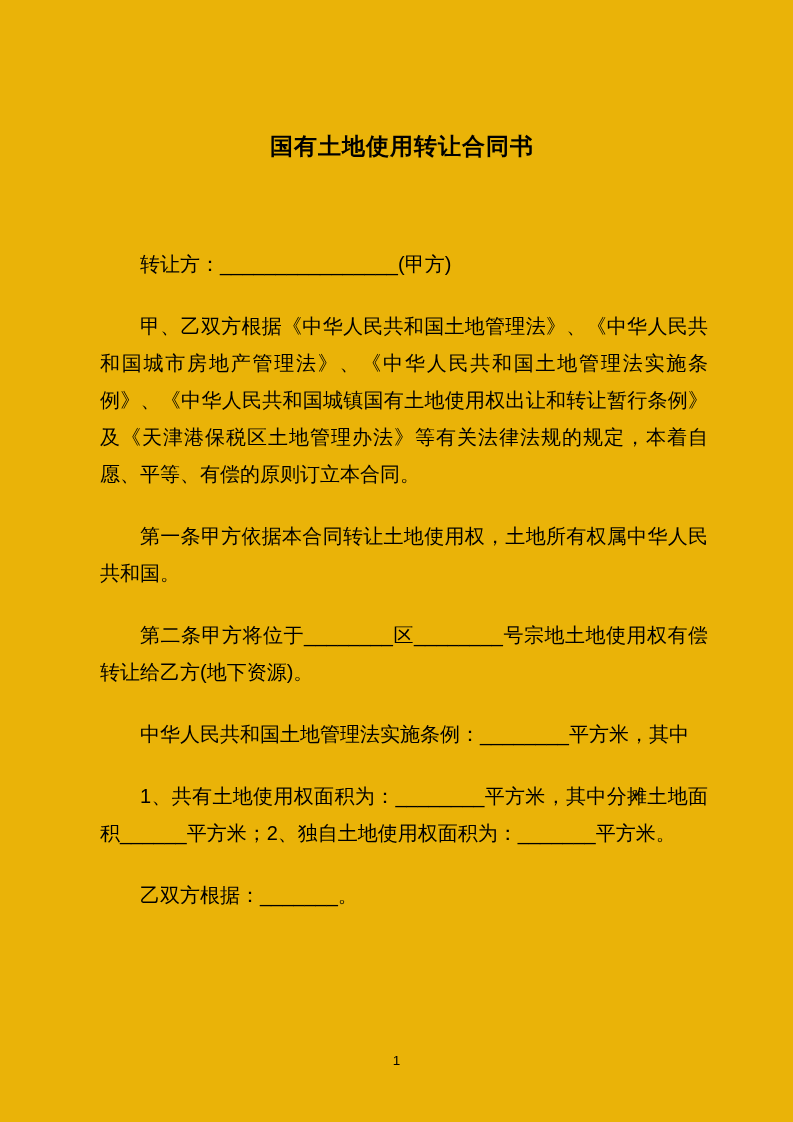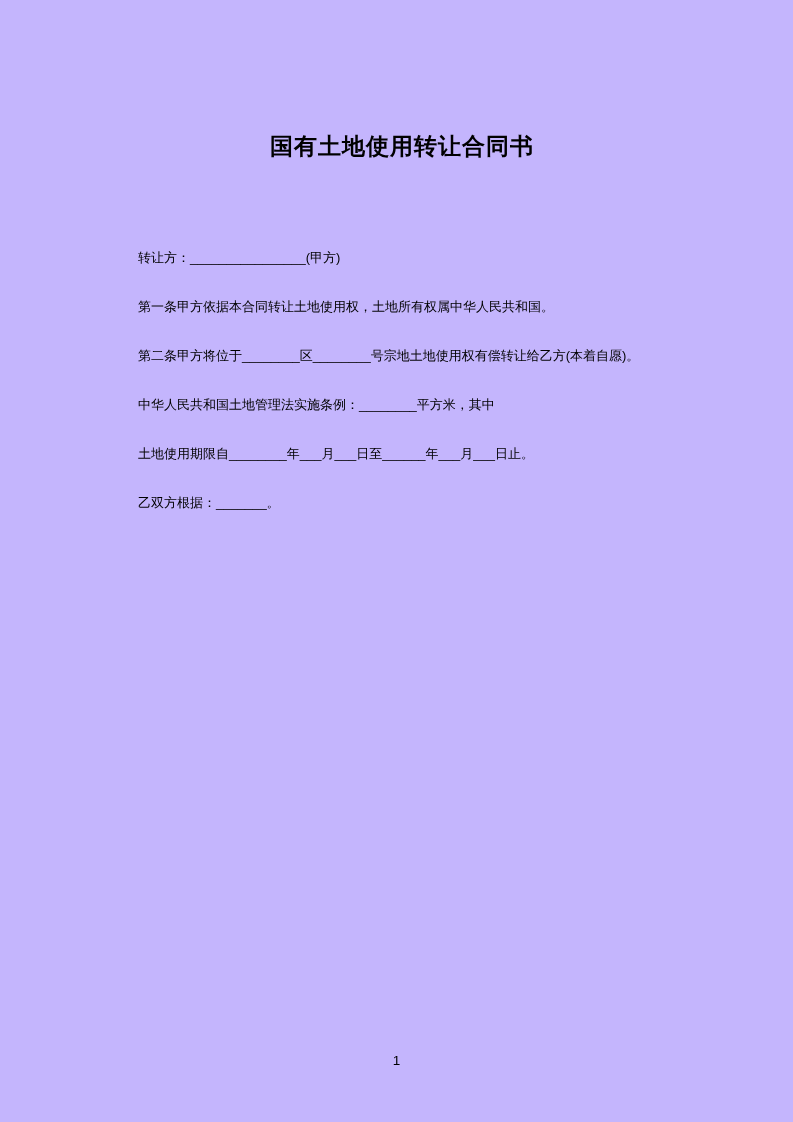--- a/index.html
+++ b/index.html
@@ -8,21 +8,21 @@
     background: #ffffff;
   }
   body {
     font-family: "Liberation Sans", "DejaVu Sans", sans-serif;
     color: #000000;
   }
   .page {
     position: relative;
     width: 793px;
     height: 1122px;
-    background: #c4b5fd;
+    background: #eab308;
     box-sizing: border-box;
     overflow: hidden;
   }
   .content {
     position: absolute;
     left: 96px;
     top: 0;
     width: 612px;
   }
   .doc-title {
@@ -31,22 +31,22 @@
     text-align: center;
     font-size: 23px;
     font-weight: bold;
     letter-spacing: 1px;
     line-height: 1.3;
   }
   .body-block {
     margin-top: 84px;
   }
   p.para {
-    margin: 0 0 25px 16px;
-    font-size: 13px;
+    margin: 0 0 25px 4px;
+    font-size: 20px;
     line-height: 1.85;
     text-align: justify;
     text-justify: inter-ideograph;
     word-break: break-all;
   }
   p.indent {
     text-indent: 2em;
   }
   .page-number {
     position: absolute;
@@ -61,23 +61,24 @@
 </head>
 <body>
 
 <div class="page">
   <div class="content">
 
     <h1 class="doc-title">国有土地使用转让合同书</h1>
 
     <div class="body-block">
       <p class="para indent">转让方：________________(甲方)</p>
+      <p class="para indent">甲、乙双方根据《中华人民共和国土地管理法》、《中华人民共和国城市房地产管理法》、《中华人民共和国土地管理法实施条例》、《中华人民共和国城镇国有土地使用权出让和转让暂行条例》及《天津港保税区土地管理办法》等有关法律法规的规定，本着自愿、平等、有偿的原则订立本合同。</p>
       <p class="para indent">第一条甲方依据本合同转让土地使用权，土地所有权属中华人民共和国。</p>
-      <p class="para indent">第二条甲方将位于________区________号宗地土地使用权有偿转让给乙方(本着自愿)。</p>
+      <p class="para indent">第二条甲方将位于________区________号宗地土地使用权有偿转让给乙方(地下资源)。</p>
       <p class="para indent">中华人民共和国土地管理法实施条例：________平方米，其中</p>
-      <p class="para indent">土地使用期限自________年___月___日至______年___月___日止。</p>
+      <p class="para indent">1、共有土地使用权面积为：________平方米，其中分摊土地面积______平方米；2、独自土地使用权面积为：_______平方米。</p>
       <p class="para indent">乙双方根据：_______。</p>
     </div>
 
   </div>
 
   <div class="page-number">1</div>
 </div>
 
 </body></html>

